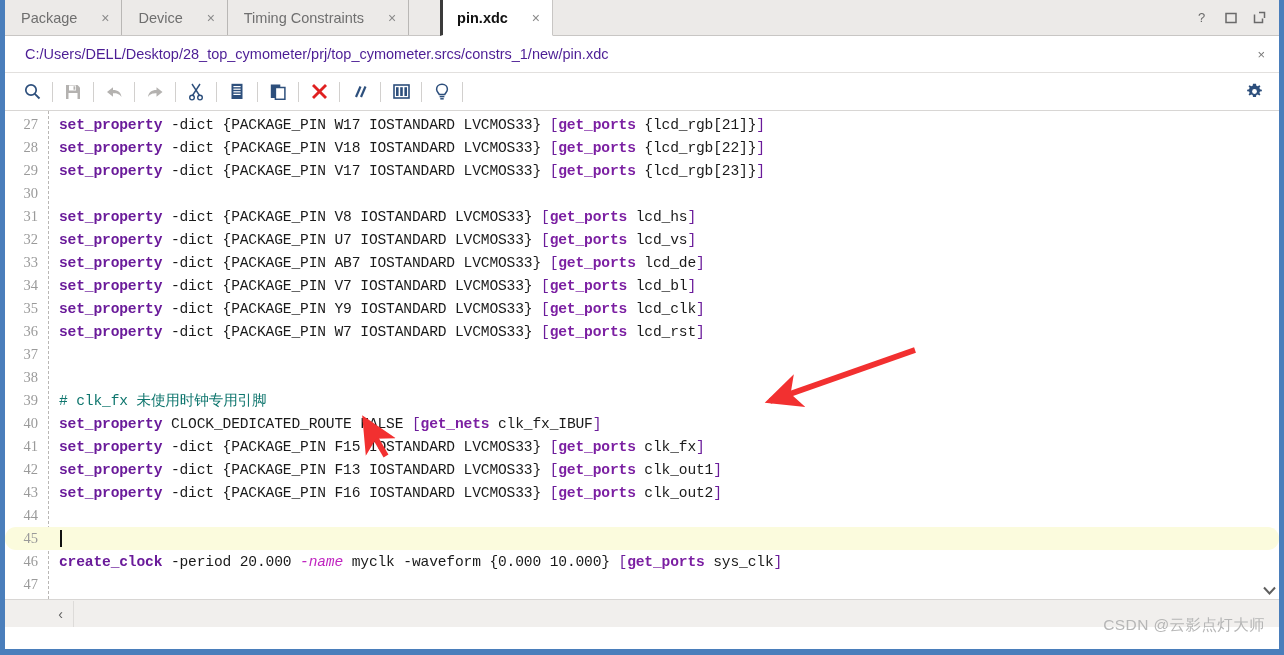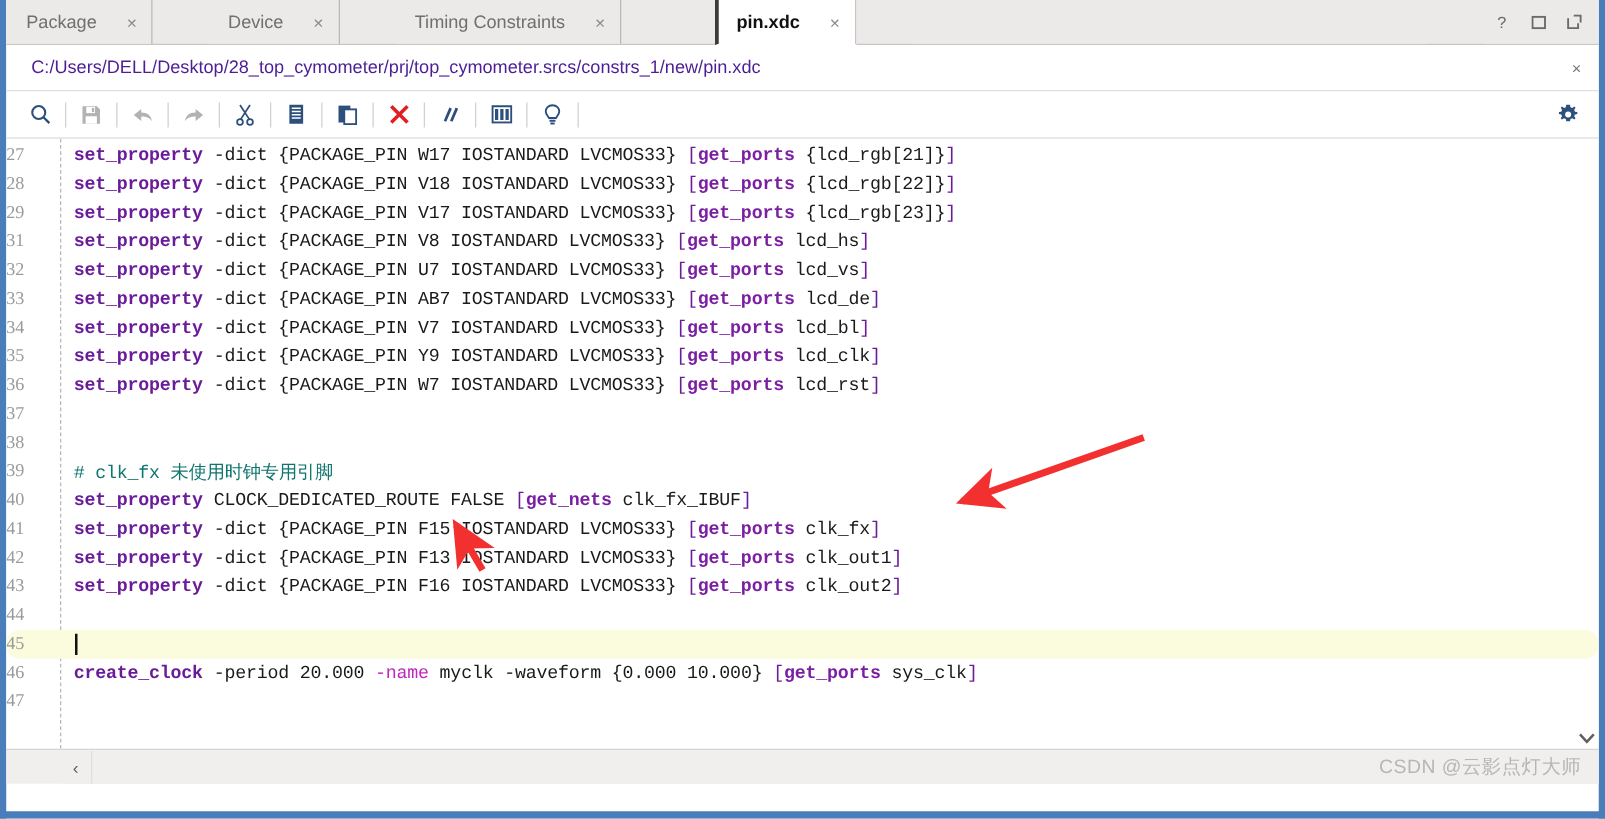--- a/index.html
+++ b/index.html
@@ -22,21 +22,20 @@
   }
 
   
   .tabbar {
     position: relative;
     height: 36px;
     background: #eceae8;
     display: flex;
     align-items: stretch;
     border-bottom: 1px solid #c8c6c4;
-    gap: 44px;
   }
   .tab {
     display: flex;
     align-items: center;
     padding: 0 10px 0 16px;
     background: #eceae8;
     border-right: 1px solid #b9b7b5;
     color: #6f6f6f;
     font-size: 14.5px;
     cursor: default;
@@ -145,38 +144,39 @@
     position: relative;
     height: 23px;
     display: flex;
     align-items: center;
     white-space: pre;
   }
   .line.hl { background: #fbfbdd; border-radius: 11px; }
   .lnum {
     width: 43px;
     padding-right: 10px;
+    text-align: right;
     color: #9a9a9a;
     font-family: "Liberation Serif", serif;
     font-size: 14.5px;
     flex: 0 0 43px;
   }
   .code {
     padding-left: 11px;
     font-family: "Liberation Mono", monospace;
     font-size: 14.6px;
     color: #1a1a1a;
     letter-spacing: -0.15px;
     white-space: pre;
     text-align: right;
   }
   .k  { color: #6a1b9a; font-weight: bold; }   
   .f  { color: #7b1fa2; font-weight: bold; }   
   .br { color: #6a1b9a; }                      
-  .o  { color: #c026c0; }                      
+  .o  { color: #c026c0; font-style: italic; }                      
   .cm { color: #0f766e; }                      
   .cursor {
     display: inline-block;
     width: 2px; height: 17px;
     background: #111111;
     vertical-align: middle;
     margin-left: 1px;
   }
 
   
@@ -199,21 +199,21 @@
     background: #f1efed;
     border-right: 1px solid #dddbd9;
     margin-left: 43px;
   }
   .hscroll-track {
     flex: 1; height: 26px;
     background: #f1efed;
   }
   .watermark {
     position: absolute;
-    right: 14px; top: 3px;
+    right: 14px; top: 15px;
     color: #b6b6b6;
     font-size: 15.5px;
     letter-spacing: 0.4px;
     white-space: nowrap;
   }
   .vscroll-down {
     position: absolute;
     right: 2px; top: -18px;
     width: 16px; height: 16px;
     color: #5f5f5f;
@@ -381,20 +381,21 @@
       </svg>
     </div>
   </div>
 
   <div class="editor">
     <div class="gutter-rule"></div>
     <div class="code-lines" id="code-lines">
         <div class="line"><span class="lnum">27</span><span class="code"><span class="k">set_property</span><span> -dict {PACKAGE_PIN W17 IOSTANDARD LVCMOS33} </span><span class="br">[</span><span class="f">get_ports</span><span> {lcd_rgb[21]}</span><span class="br">]</span></span></div>
         <div class="line"><span class="lnum">28</span><span class="code"><span class="k">set_property</span><span> -dict {PACKAGE_PIN V18 IOSTANDARD LVCMOS33} </span><span class="br">[</span><span class="f">get_ports</span><span> {lcd_rgb[22]}</span><span class="br">]</span></span></div>
         <div class="line"><span class="lnum">29</span><span class="code"><span class="k">set_property</span><span> -dict {PACKAGE_PIN V17 IOSTANDARD LVCMOS33} </span><span class="br">[</span><span class="f">get_ports</span><span> {lcd_rgb[23]}</span><span class="br">]</span></span></div>
+        <div class="line"><span class="lnum">30</span><span class="code"></span></div>
         <div class="line"><span class="lnum">31</span><span class="code"><span class="k">set_property</span><span> -dict {PACKAGE_PIN V8 IOSTANDARD LVCMOS33} </span><span class="br">[</span><span class="f">get_ports</span><span> lcd_hs</span><span class="br">]</span></span></div>
         <div class="line"><span class="lnum">32</span><span class="code"><span class="k">set_property</span><span> -dict {PACKAGE_PIN U7 IOSTANDARD LVCMOS33} </span><span class="br">[</span><span class="f">get_ports</span><span> lcd_vs</span><span class="br">]</span></span></div>
         <div class="line"><span class="lnum">33</span><span class="code"><span class="k">set_property</span><span> -dict {PACKAGE_PIN AB7 IOSTANDARD LVCMOS33} </span><span class="br">[</span><span class="f">get_ports</span><span> lcd_de</span><span class="br">]</span></span></div>
         <div class="line"><span class="lnum">34</span><span class="code"><span class="k">set_property</span><span> -dict {PACKAGE_PIN V7 IOSTANDARD LVCMOS33} </span><span class="br">[</span><span class="f">get_ports</span><span> lcd_bl</span><span class="br">]</span></span></div>
         <div class="line"><span class="lnum">35</span><span class="code"><span class="k">set_property</span><span> -dict {PACKAGE_PIN Y9 IOSTANDARD LVCMOS33} </span><span class="br">[</span><span class="f">get_ports</span><span> lcd_clk</span><span class="br">]</span></span></div>
         <div class="line"><span class="lnum">36</span><span class="code"><span class="k">set_property</span><span> -dict {PACKAGE_PIN W7 IOSTANDARD LVCMOS33} </span><span class="br">[</span><span class="f">get_ports</span><span> lcd_rst</span><span class="br">]</span></span></div>
         <div class="line"><span class="lnum">37</span><span class="code"></span></div>
         <div class="line"><span class="lnum">38</span><span class="code"></span></div>
         <div class="line"><span class="lnum">39</span><span class="code"><span class="cm"># clk_fx 未使用时钟专用引脚</span></span></div>
         <div class="line"><span class="lnum">40</span><span class="code"><span class="k">set_property</span><span> CLOCK_DEDICATED_ROUTE FALSE </span><span class="br">[</span><span class="f">get_nets</span><span> clk_fx_IBUF</span><span class="br">]</span></span></div>

